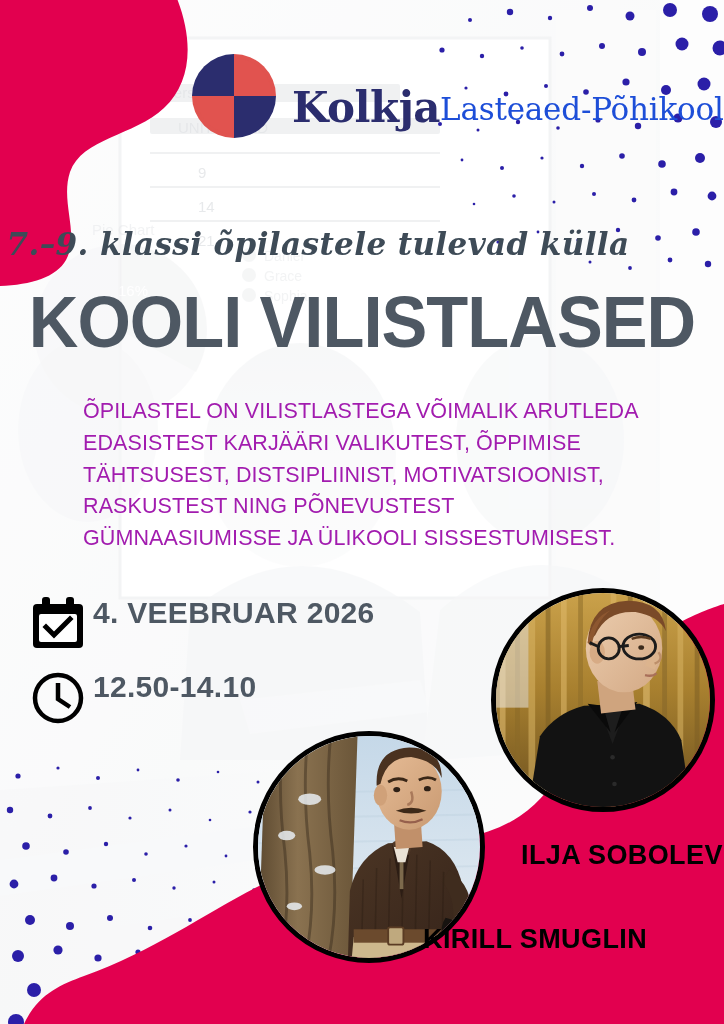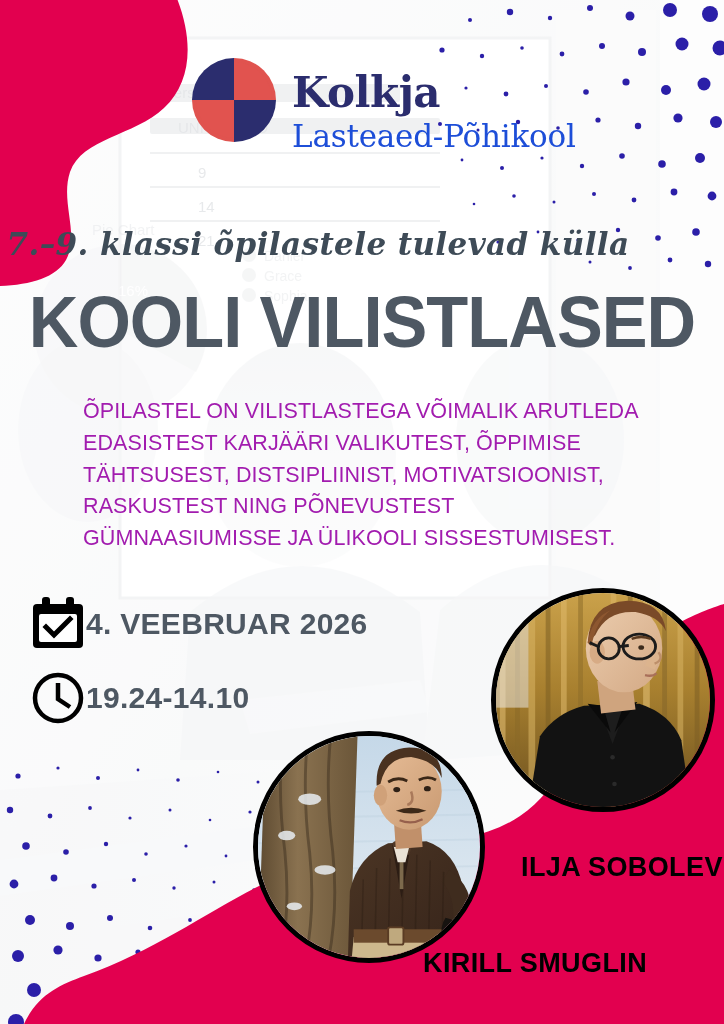--- a/index.html
+++ b/index.html
@@ -48,21 +48,21 @@
     top: 48px;
     left: 186px;
     display: flex;
     align-items: center;
     gap: 10px;
   }
   #logo-mark { width: 96px; height: 96px; flex: none; }
   #logo-mark svg { display: block; }
   #logo-text {
     display: flex;
-    flex-direction: column;
+    flex-direction: row;
     line-height: 1;
     padding-top: 24px;
   }
   #logo-name {
     font-family: "DejaVu Serif", serif;
     font-weight: bold;
     font-size: 42px;
     color: #2b2d6e;
     letter-spacing: -0.5px;
   }
@@ -125,22 +125,22 @@
   #details {
     position: absolute;
     top: 596px;
     left: 30px;
     display: flex;
     flex-direction: column;
     gap: 18px;
   }
   .detail-row {
     display: flex;
-    align-items: center;
-    gap: 0;
+    align-items: flex-start;
+    gap: 7px;
   }
   .detail-icon { width: 56px; height: 56px; flex: none; }
   .detail-icon svg { display: block; }
   .detail-text {
     font-family: "Liberation Sans", sans-serif;
     font-weight: bold;
     font-size: 30px;
     color: #4e5863;
     letter-spacing: 0.3px;
     white-space: nowrap;
@@ -166,22 +166,22 @@
 
   .guest-name {
     position: absolute;
     font-family: "Liberation Sans", sans-serif;
     font-weight: bold;
     font-size: 27px;
     color: #000000;
     letter-spacing: 0.4px;
     white-space: nowrap;
   }
-  #name-ilja { left: 521px; top: 840px; margin-top: 12px; }
-  #name-kirill { left: 423px; top: 948px; }
+  #name-ilja { left: 521px; top: 840px; }
+  #name-kirill { left: 423px; top: 924px; }
 </style>
 </head>
 <body>
 
 <div id="poster">
 
   <div class="bg-photo">
     <svg viewBox="0 0 724 1024" preserveAspectRatio="xMidYMid slice">
       <defs>
         <linearGradient id="bgWall" x1="0" y1="0" x2="1" y2="1">
@@ -438,21 +438,21 @@
       <span class="detail-text">4. VEEBRUAR 2026</span>
     </div>
 
     <div class="detail-row">
       <span class="detail-icon">
         <svg viewBox="0 0 56 56">
           <circle cx="28" cy="28" r="23" fill="none" stroke="#000000" stroke-width="4.5"></circle>
           <path d="M28 13 L28 29 L40 37" fill="none" stroke="#000000" stroke-width="4.5" stroke-linecap="butt" stroke-linejoin="miter"></path>
         </svg>
       </span>
-      <span class="detail-text">19.24-14.10</span>
+      <span class="detail-text">12.50-14.10</span>
     </div>
 
   </div>
 
   <div class="portrait" id="portrait-ilja">
     <svg viewBox="0 0 224 224" preserveAspectRatio="xMidYMid slice">
       <defs>
         <linearGradient id="tinsel" x1="0" y1="0" x2="0" y2="1">
           <stop offset="0%" stop-color="#caa14a"></stop>
           <stop offset="45%" stop-color="#a8802f"></stop>

